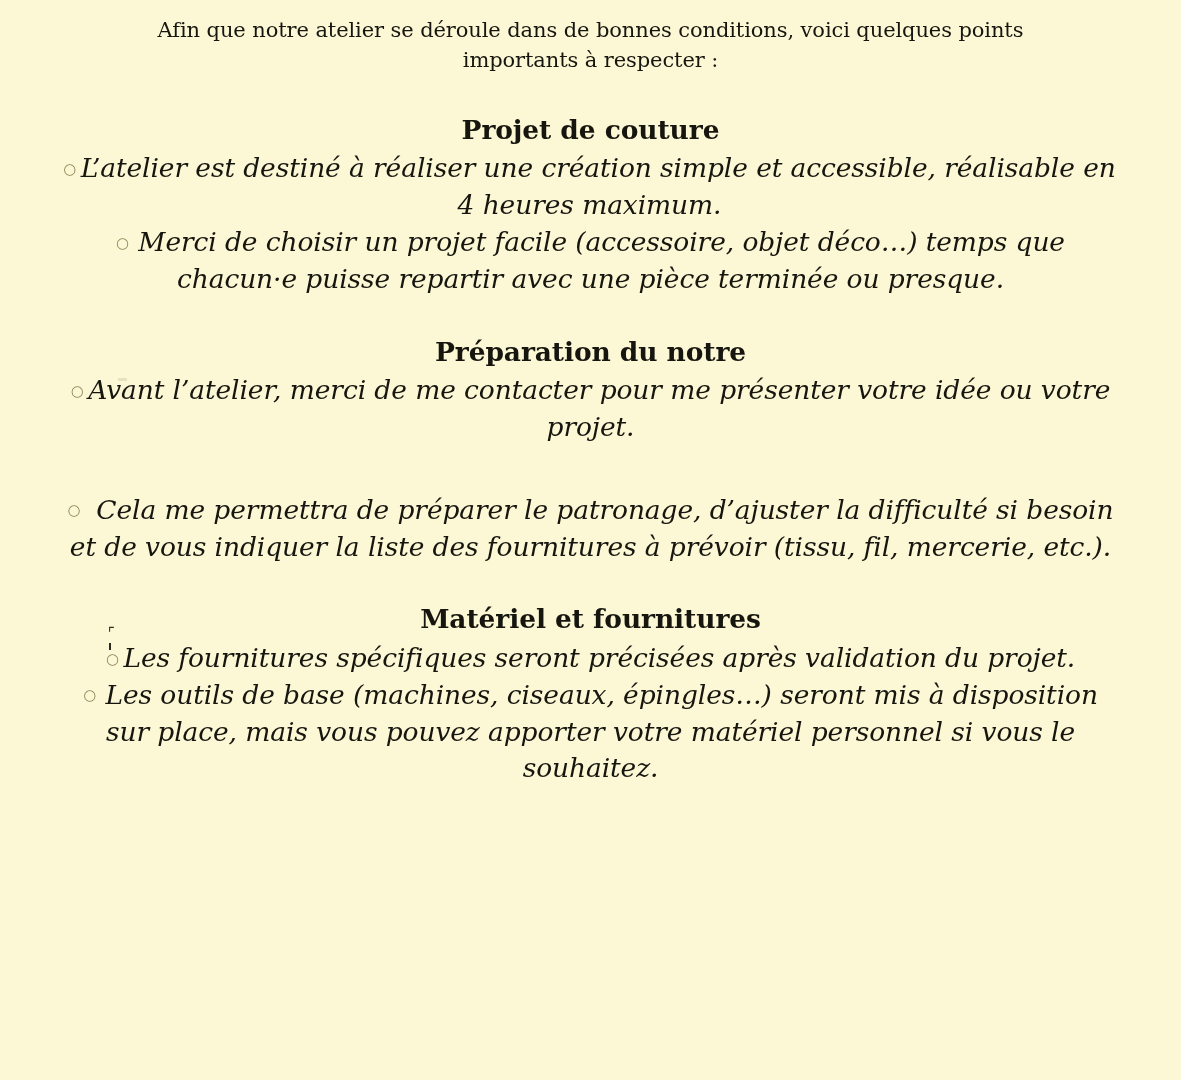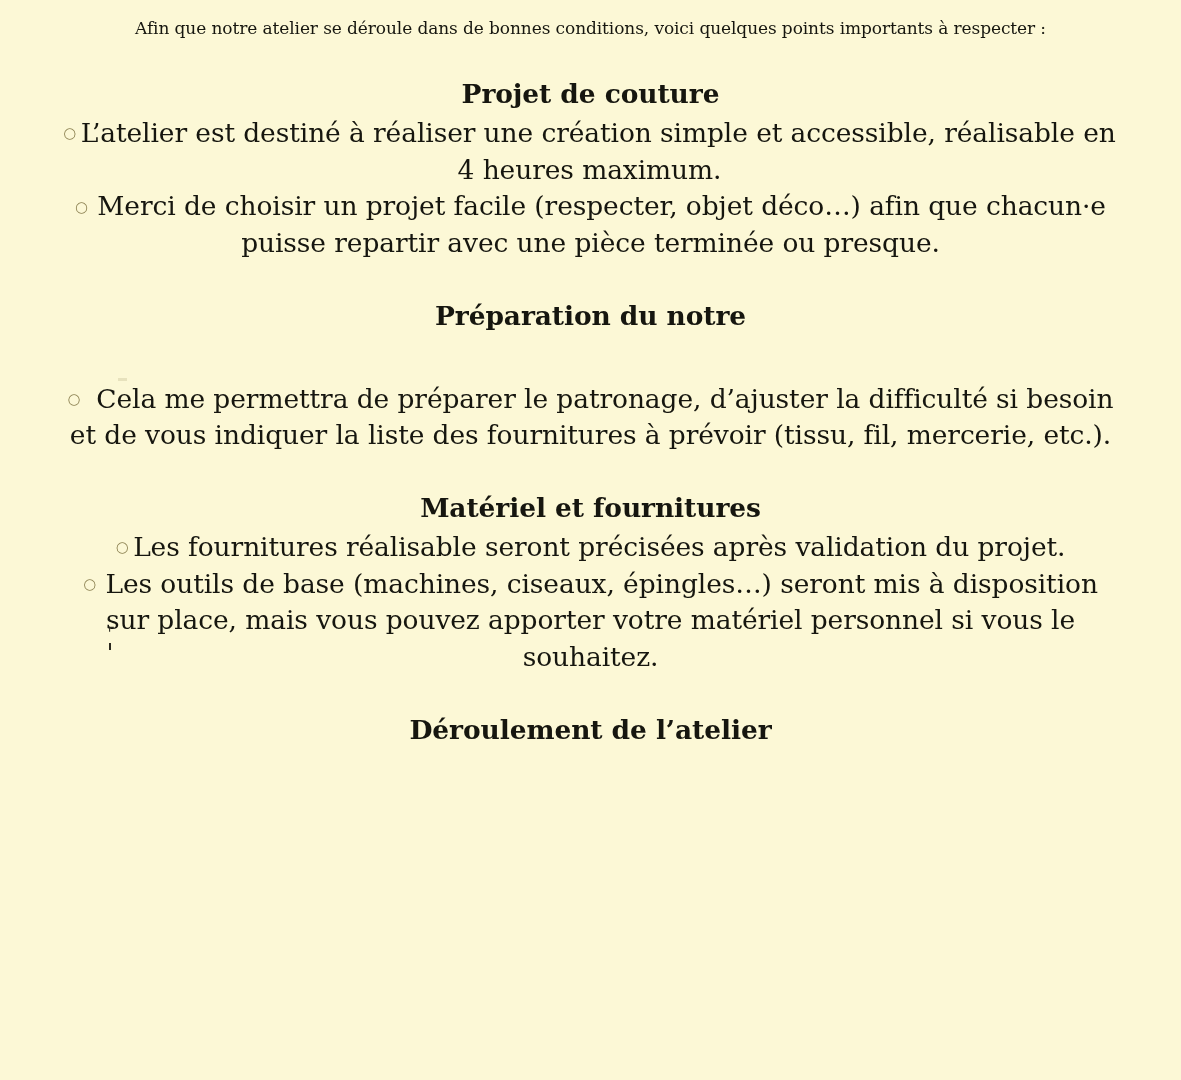--- a/index.html
+++ b/index.html
@@ -21,21 +21,21 @@
     width: 1181px;
     height: 1080px;
     box-sizing: border-box;
     padding: 8px 52px 0 52px;
     background: #fcf8d6;
   }
 
   
   .intro {
     text-align: center;
-    font-size: 17px;
+    font-size: 21px;
     line-height: 1.42;
     letter-spacing: -0.1px;
     margin: 0 auto;
     padding: 8px 38px 0 38px;
     max-width: 960px;
   }
 
   
   .section {
     margin-top: 36px;
@@ -48,20 +48,21 @@
     font-size: 26.5px;
     line-height: 1.38;
     margin: 0 0 2px 0;
     letter-spacing: -0.1px;
   }
 
   .bullets {
     list-style: none;
     margin: 0;
     padding: 0;
+    font-style: italic;
   }
 
   .bullet-item {
     position: relative;
     text-align: center;
     font-size: 26.5px;
     line-height: 1.39;
     letter-spacing: -0.1px;
     margin: 0;
     padding: 0 6px;
@@ -124,41 +125,41 @@
 <body>
 
 <div class="page">
 
   <p class="intro">Afin que notre atelier se déroule dans de bonnes conditions, voici quelques points importants à respecter :</p>
 
   <div class="section first">
     <h2 class="section-heading">Projet de couture</h2>
     <ul class="bullets">
       <li class="bullet-item w-1"><span class="bullet-marker">○</span><span>L’atelier est destiné à réaliser une création simple et accessible, réalisable en 4 heures maximum.</span></li>
-      <li class="bullet-item w-2 gap-mid"><span class="bullet-marker">○</span><span>Merci de choisir un projet facile (respecter, objet déco…) afin que chacun·e puisse repartir avec une pièce terminée ou presque.</span></li>
+      <li class="bullet-item w-2 gap-mid"><span class="bullet-marker">○</span><span>Merci de choisir un projet facile (accessoire, objet déco…) temps que chacun·e puisse repartir avec une pièce terminée ou presque.</span></li>
     </ul>
   </div>
 
   <div class="section">
     <h2 class="section-heading">Préparation du notre</h2>
     <ul class="bullets">
+      <li class="bullet-item w-3"><span class="bullet-marker">○</span><span>Avant l’atelier, merci de me contacter pour me présenter votre idée ou votre projet.</span></li>
       <li class="bullet-item w-4 gap-wide"><span class="bullet-marker">○</span><span>Cela me permettra de préparer le patronage, d’ajuster la difficulté si besoin et de vous indiquer la liste des fournitures à prévoir (tissu, fil, mercerie, etc.).</span></li>
     </ul>
   </div>
 
   <div class="section">
     <h2 class="section-heading">Matériel et fournitures</h2>
     <ul class="bullets">
-      <li class="bullet-item w-5"><span class="bullet-marker">○</span><span>Les fournitures réalisable seront précisées après validation du projet.</span></li>
+      <li class="bullet-item w-5"><span class="bullet-marker">○</span><span>Les fournitures spécifiques seront précisées après validation du projet.</span></li>
       <li class="bullet-item w-6 gap-mid"><span class="bullet-marker">○</span><span>Les outils de base (machines, ciseaux, épingles…) seront mis à disposition sur place, mais vous pouvez apporter votre matériel personnel si vous le souhaitez.</span></li>
     </ul>
   </div>
 
   <div class="section">
-    <h2 class="section-heading">Déroulement de l’atelier</h2>
     <ul class="bullets">
     </ul>
   </div>
 
   <div class="artifact artifact-faint"></div>
   <div class="artifact artifact-mark">⌜<span class="tick"></span></div>
 
 </div>
 
 </body></html>

